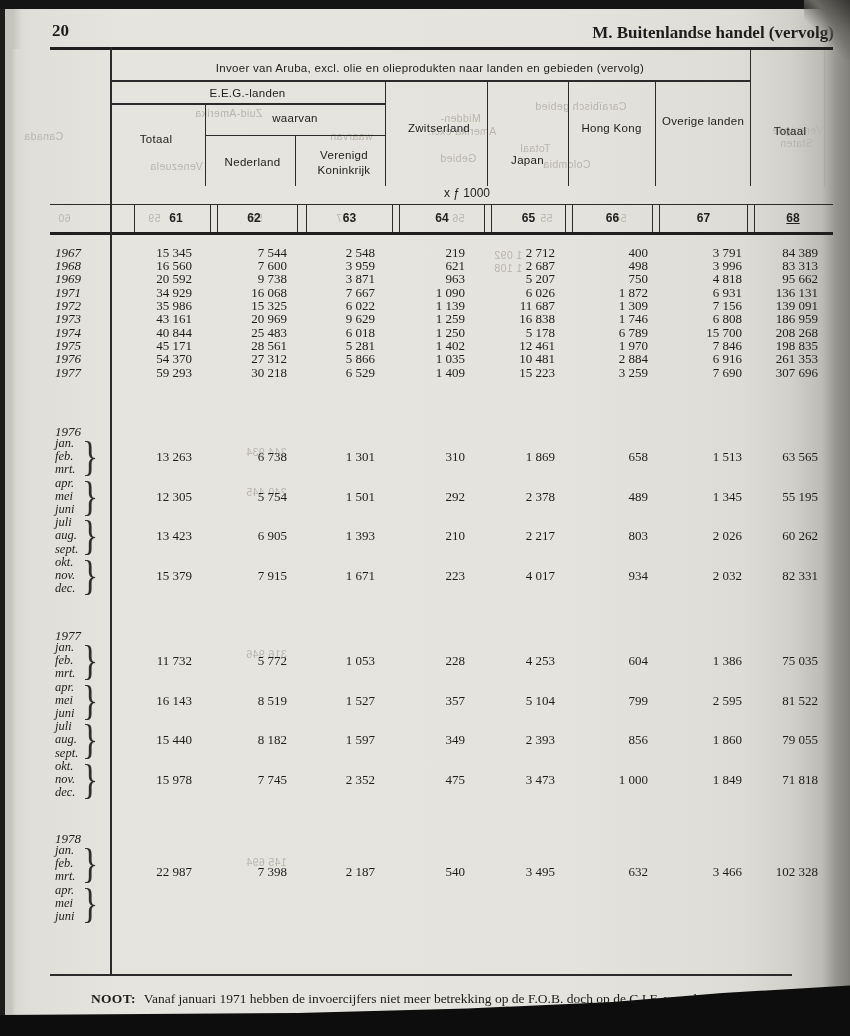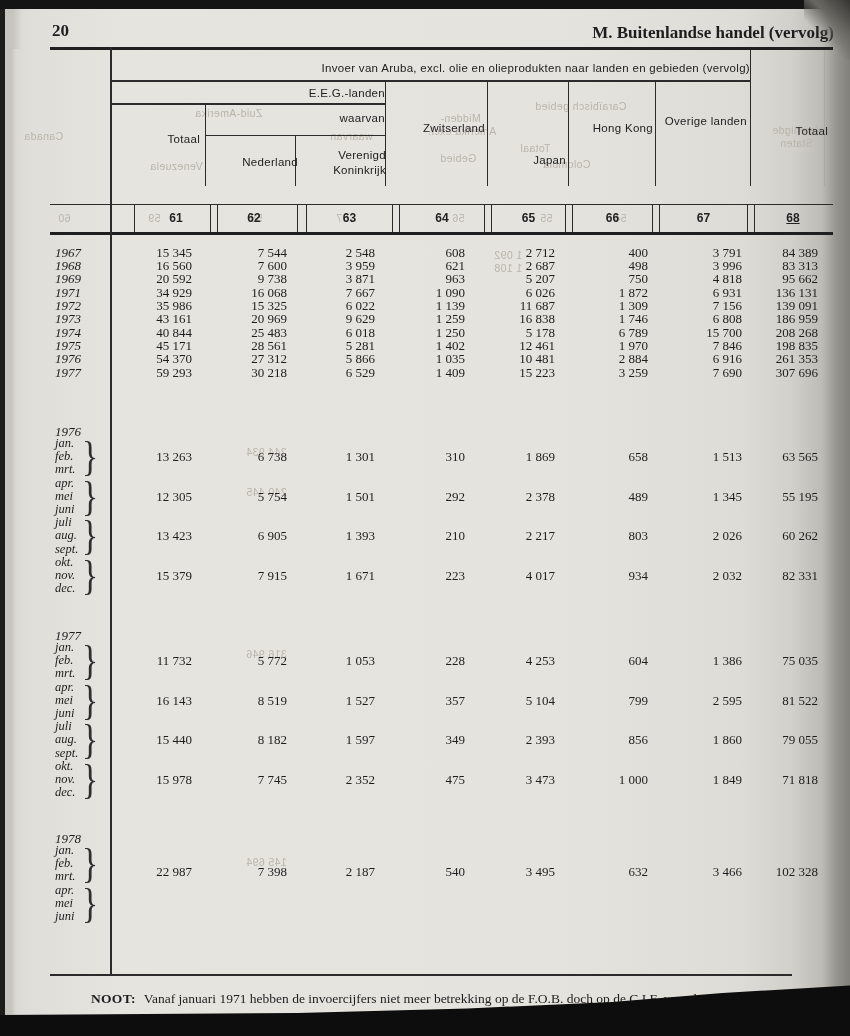--- a/index.html
+++ b/index.html
@@ -12,21 +12,21 @@
   #top-strip{left:0;top:0;width:850px;height:9px;background:#141414;}
   #top-left-edge{left:0;top:9px;width:22px;height:40px;background:linear-gradient(90deg,#222 0 5px,#c9c7c2 5px 13px,rgba(230,228,222,0) 22px);}
   #left-edge{left:0;top:9px;width:16px;height:1027px;background:linear-gradient(90deg,#1c1c1b 0 5px,#c6c4bf 5px 11px,rgba(230,228,222,0) 16px);}
   #top-right-corner{right:0;top:0;width:46px;height:60px;background:linear-gradient(225deg,#353431 0%,#6b6964 35%,rgba(107,105,100,0) 62%);}
   #bottom-band{left:0;top:981px;width:850px;height:55px;background:#0d0d0d;
     clip-path:polygon(0 62%,35% 58%,55% 50%,72% 38%,85% 22%,100% 8%,100% 100%,0 100%);}
   
   #page-number{left:52px;top:21px;font-size:17px;font-weight:bold;}
   #section-title{right:16px;top:23px;font-size:17px;font-weight:bold;text-align:right;}
   
-  .h-sans{position:absolute;font-family:"Liberation Sans",sans-serif;font-size:11.5px;letter-spacing:.3px;color:#222;text-align:right;line-height:15px;}
+  .h-sans{position:absolute;font-family:"Liberation Sans",sans-serif;font-size:11.5px;letter-spacing:.3px;color:#222;text-align:center;line-height:15px;}
   #tbl-title{left:110px;top:61px;width:640px;}
   #lbl-eeg{left:110px;top:86px;width:275px;}
   #lbl-waarvan{left:205px;top:111px;width:180px;}
   #lbl-c61{left:112px;top:132px;width:88px;}
   #lbl-c62{left:207px;top:155px;width:91px;}
   #lbl-c63{left:302px;top:148px;width:84px;}
   #lbl-c64{left:393px;top:121px;width:92px;}
   #lbl-c65{left:489px;top:125px;width:77px;margin-top:28px;}
   #lbl-c66{left:570px;top:121px;width:83px;}
   #lbl-c67{left:659px;top:114px;width:88px;}
@@ -112,38 +112,39 @@
   <div id="lbl-eeg" class="h-sans">E.E.G.-landen</div>
   <div id="lbl-waarvan" class="h-sans">waarvan</div>
   <div id="lbl-c61" class="h-sans">Totaal</div>
   <div id="lbl-c62" class="h-sans">Nederland</div>
   <div id="lbl-c63" class="h-sans">Verenigd Koninkrijk</div>
   <div id="lbl-c64" class="h-sans">Zwitserland</div>
   <div id="lbl-c65" class="h-sans">Japan</div>
   <div id="lbl-c66" class="h-sans">Hong Kong</div>
   <div id="lbl-c67" class="h-sans">Overige landen</div>
   <div id="lbl-c68" class="h-sans">Totaal</div>
+  <div id="unit" class="abs">x ƒ 1000</div>
 
   <div class="numbox" style="left:118px;width:82px;margin-left:16px;">61</div>
   <div class="numbox" style="left:210px;width:86px;">62</div>
   <div class="numbox" style="left:306px;width:85px;">63</div>
   <div class="numbox" style="left:399px;width:84px;">64</div>
   <div class="numbox" style="left:491px;width:73px;">65</div>
   <div class="numbox" style="left:572px;width:79px;">66</div>
   <div class="numbox" style="left:659px;width:87px;">67</div>
   <div class="numbox" style="left:754px;width:76px;border-right:none;text-decoration:underline;">68</div>
 
   <div id="annual-rows">
       <div class="annual-row">
         <div class="yr">1967</div>
         <div class="vals">
           <div class="cell c0">15 345</div>
           <div class="cell c1">7 544</div>
           <div class="cell c2">2 548</div>
-          <div class="cell c3">608</div>
+          <div class="cell c3">219</div>
           <div class="cell c4">2 712</div>
           <div class="cell c5">400</div>
           <div class="cell c6">3 791</div>
           <div class="cell c7">84 389</div>
         </div>
       </div>
       <div class="annual-row">
         <div class="yr">1968</div>
         <div class="vals">
           <div class="cell c0">16 560</div>

